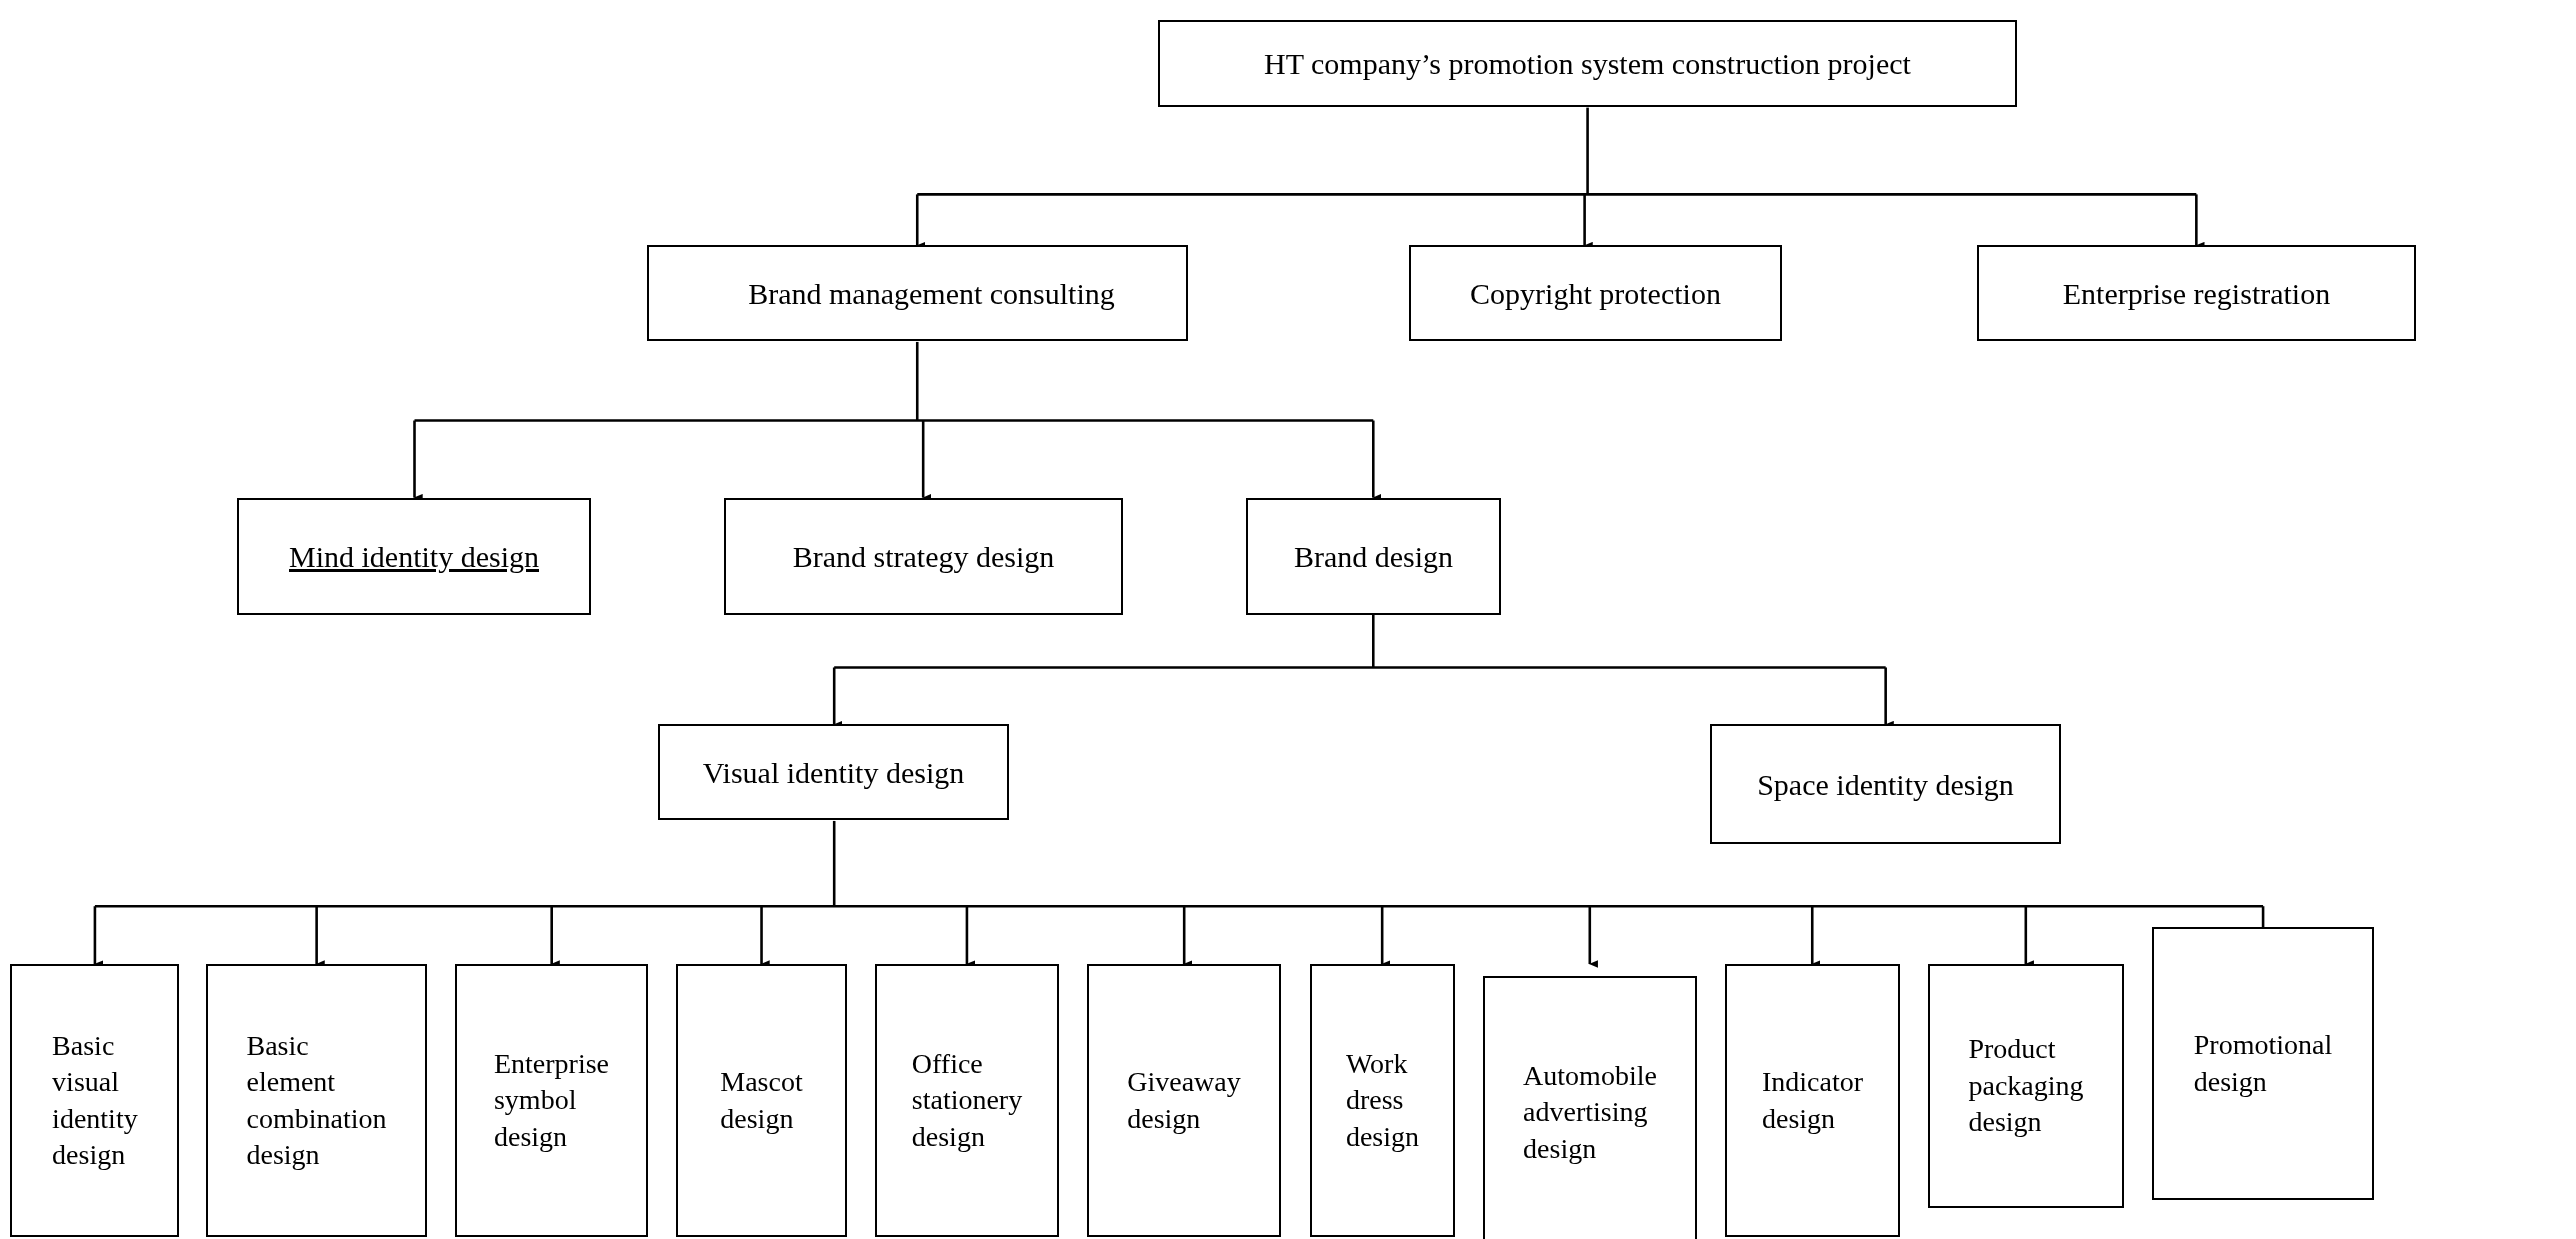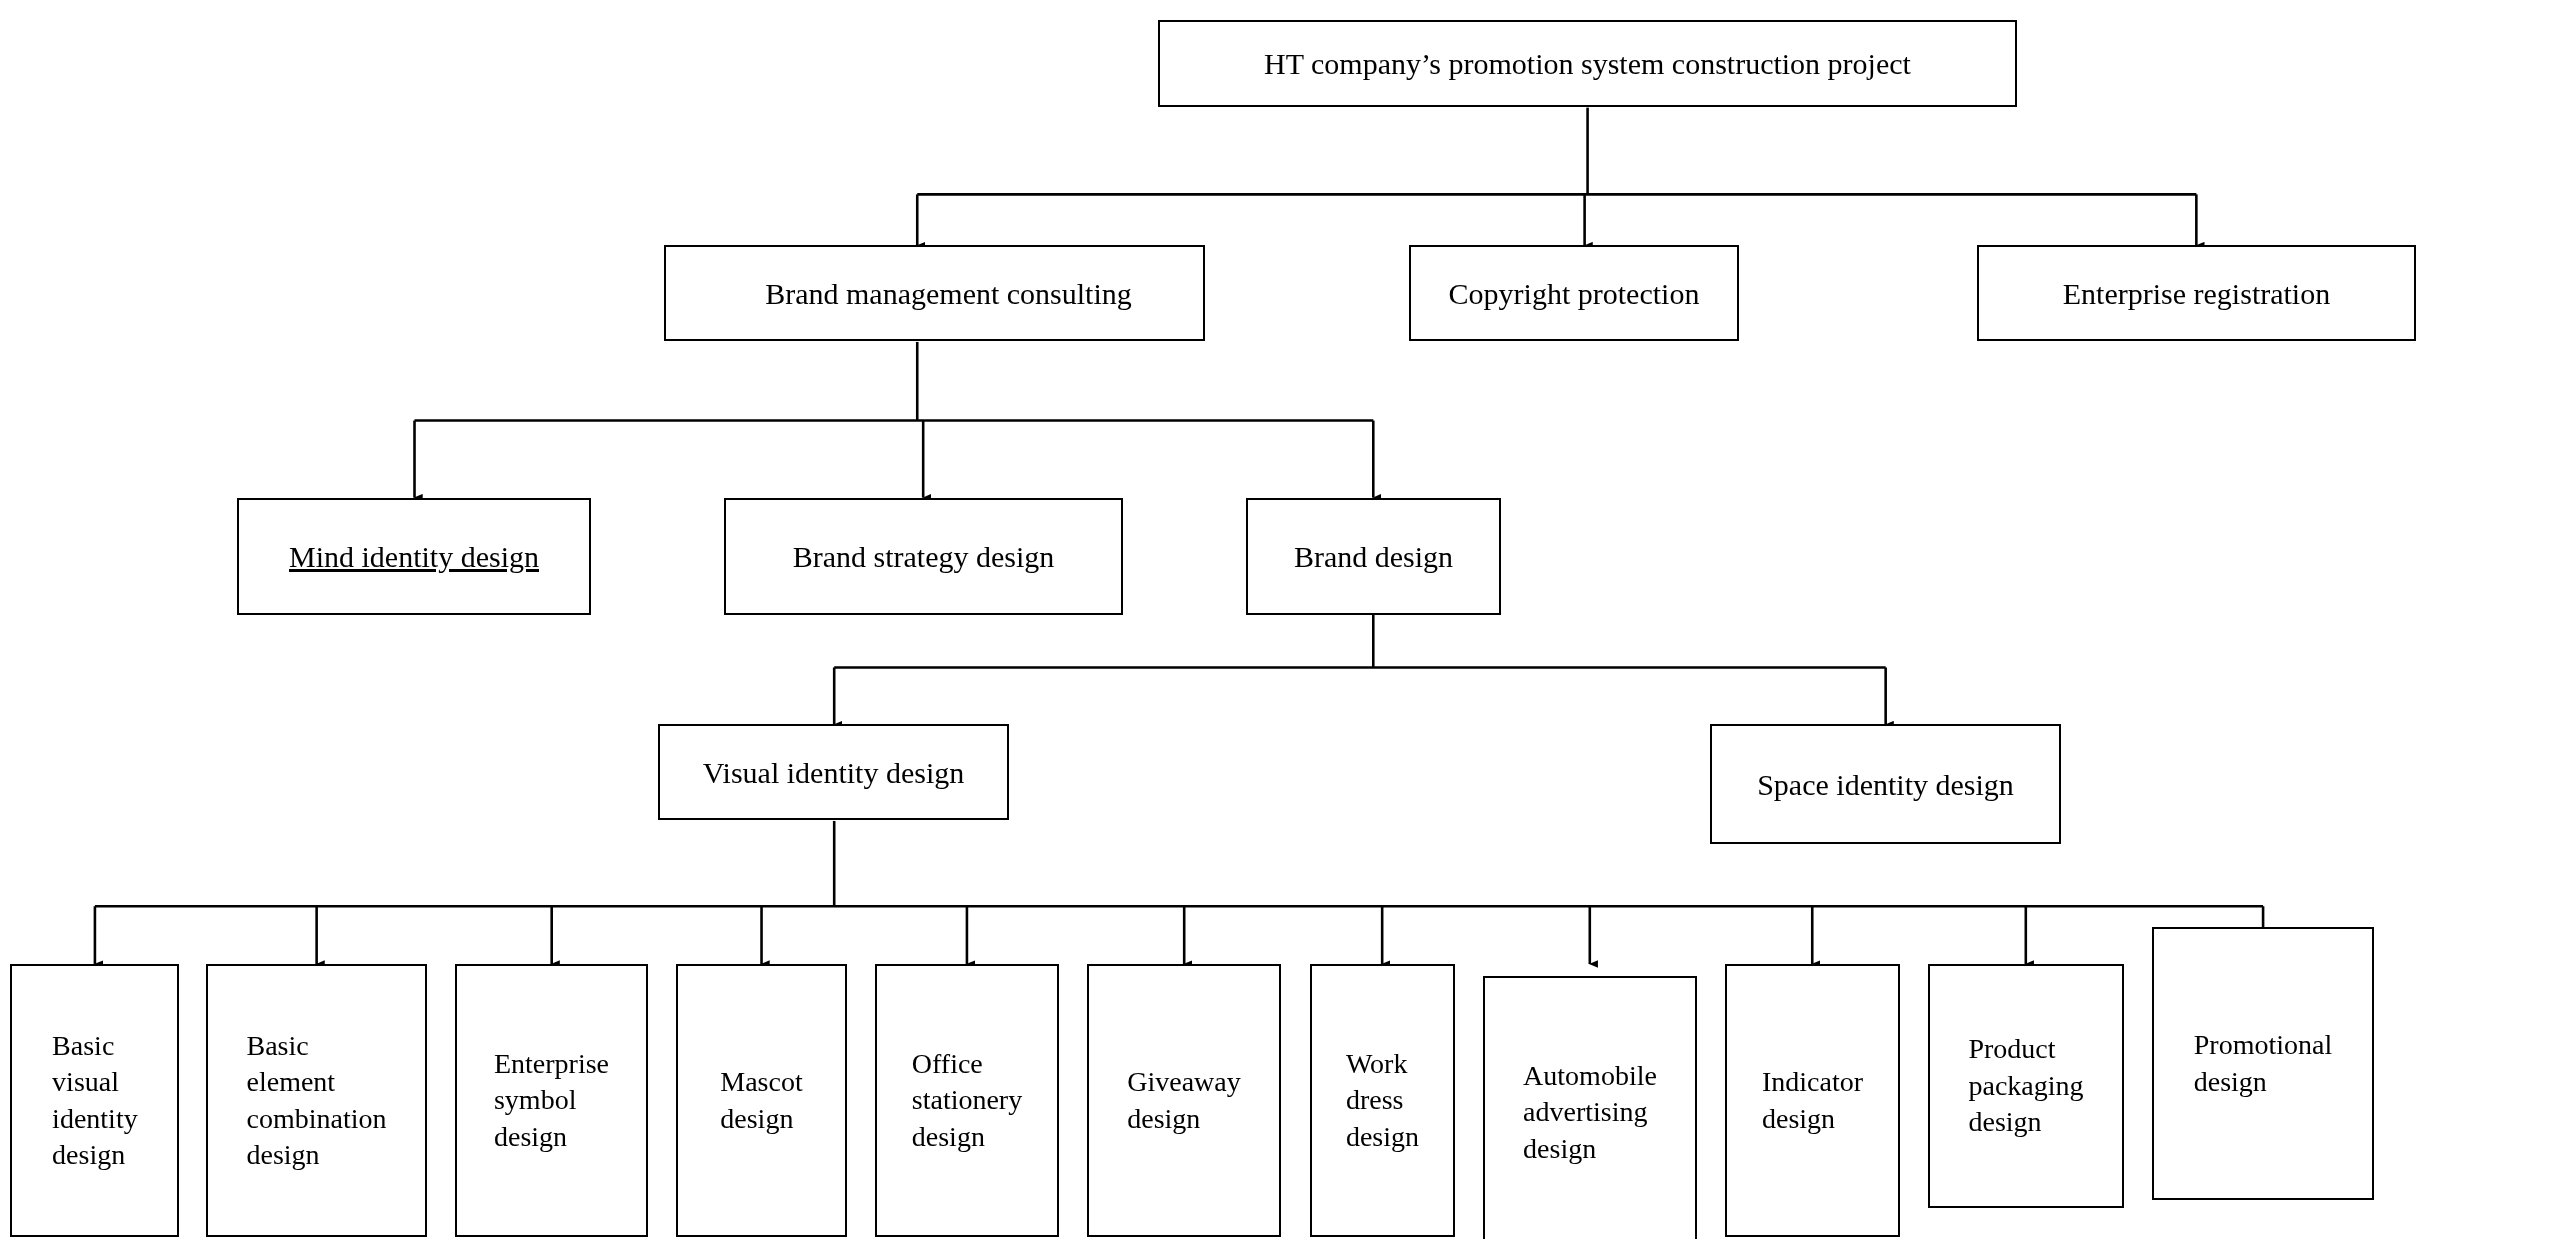--- a/index.html
+++ b/index.html
@@ -85,24 +85,24 @@
         <path d="M2444,1222 L2444,1300" marker-end="url(#arrowhead)"></path>
         <path d="M2732,1222 L2732,1300" marker-end="url(#arrowhead)"></path>
         <path d="M3052,1222 L3052,1300" marker-end="url(#arrowhead)"></path>
       </g>
   </svg>
 
   <div id="node-layer">
       <div class="node-box lvl0" style="left: 1158px; top: 20px; width: 859px; height: 87px;">
         <span class="node-label">HT company’s promotion system construction project</span>
       </div>
-      <div class="node-box lvl1" style="left: 664px; top: 245px; width: 541px; height: 96px; padding-left: 28px;">
+      <div class="node-box lvl1" style="left: 647px; top: 245px; width: 541px; height: 96px; padding-left: 28px;">
         <span class="node-label">Brand management consulting</span>
       </div>
-      <div class="node-box lvl1" style="left: 1409px; top: 245px; width: 330px; height: 96px;">
+      <div class="node-box lvl1" style="left: 1409px; top: 245px; width: 373px; height: 96px;">
         <span class="node-label">Copyright protection</span>
       </div>
       <div class="node-box lvl1" style="left: 1977px; top: 245px; width: 439px; height: 96px;">
         <span class="node-label">Enterprise registration</span>
       </div>
       <div class="node-box lvl2" style="left: 237px; top: 498px; width: 354px; height: 117px; text-decoration: underline;">
         <span class="node-label">Mind identity design</span>
       </div>
       <div class="node-box lvl2" style="left: 724px; top: 498px; width: 399px; height: 117px;">
         <span class="node-label">Brand strategy design</span>

